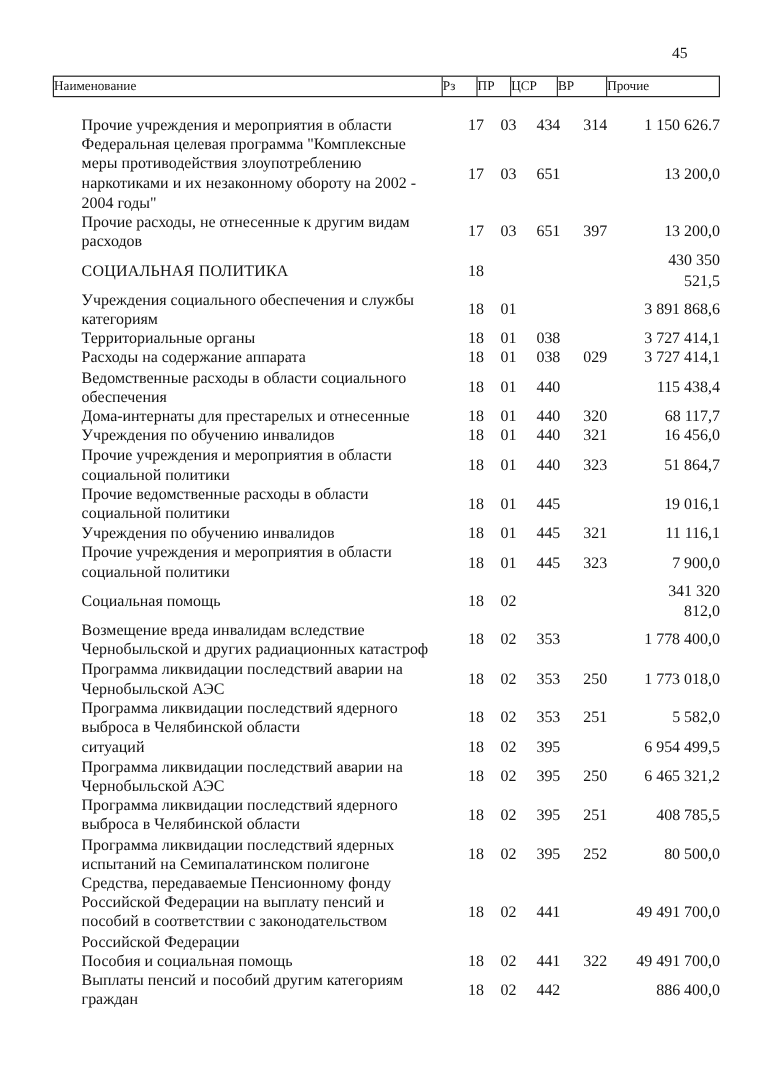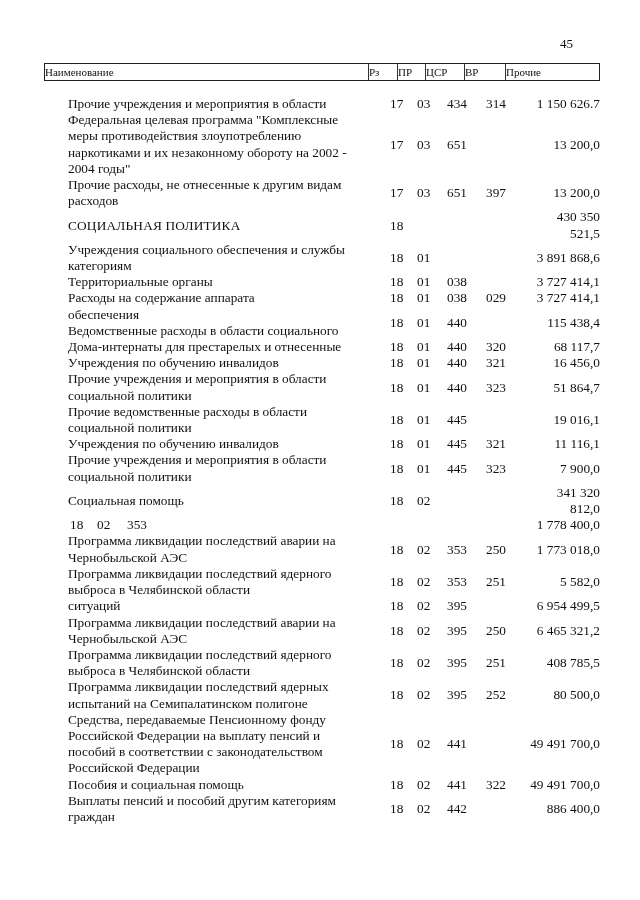--- a/index.html
+++ b/index.html
@@ -113,22 +113,22 @@
         <span>Расходы на содержание аппарата</span>
       </div>
       <div class="c c-rz">18</div>
       <div class="c c-pr">01</div>
       <div class="c c-csr">038</div>
       <div class="c c-vr">029</div>
       <div class="c c-sum">3 727 414,1</div>
     </div>
     <div class="row">
       <div class="c-name">
+        <span>Ведомственные расходы в области социального</span>
         <span>обеспечения</span>
-        <span>Ведомственные расходы в области социального</span>
       </div>
       <div class="c c-rz">18</div>
       <div class="c c-pr">01</div>
       <div class="c c-csr">440</div>
       <div class="c c-vr"></div>
       <div class="c c-sum">115 438,4</div>
     </div>
     <div class="row">
       <div class="c-name">
         <span>Дома-интернаты для престарелых и отнесенные</span>
@@ -196,20 +196,24 @@
       <div class="c-name">
         <span>Социальная помощь</span>
       </div>
       <div class="c c-rz">18</div>
       <div class="c c-pr">02</div>
       <div class="c c-csr"></div>
       <div class="c c-vr"></div>
       <div class="c c-sum">341 320 812,0</div>
     </div>
     <div class="row">
+      <div class="c-name">
+        <span>Возмещение вреда инвалидам вследствие</span>
+        <span>Чернобыльской и других радиационных катастроф</span>
+      </div>
       <div class="c c-rz">18</div>
       <div class="c c-pr">02</div>
       <div class="c c-csr">353</div>
       <div class="c c-vr"></div>
       <div class="c c-sum">1 778 400,0</div>
     </div>
     <div class="row">
       <div class="c-name">
         <span>Программа ликвидации последствий аварии на</span>
         <span>Чернобыльской АЭС</span>

